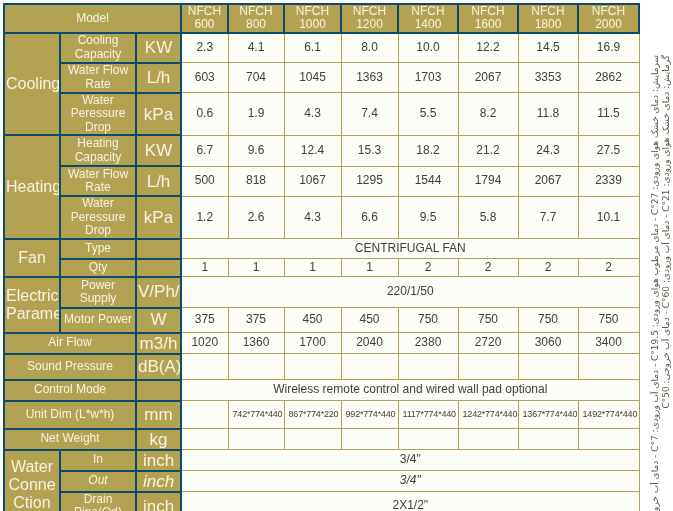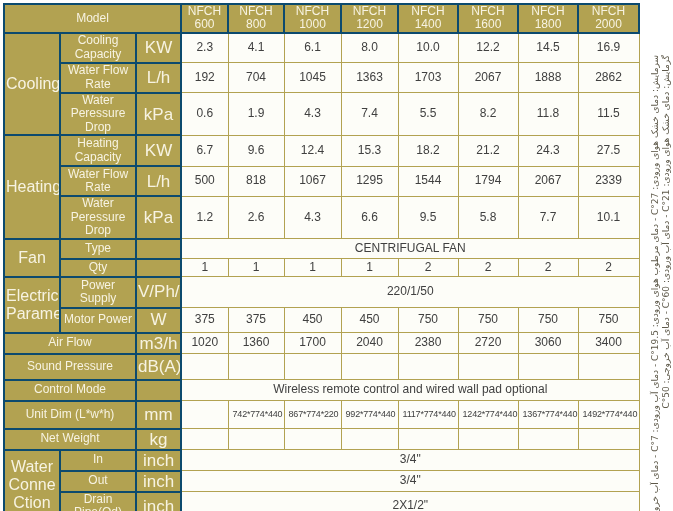--- a/index.html
+++ b/index.html
@@ -112,27 +112,27 @@
           <td class="data">6.1</td>
           <td class="data">8.0</td>
           <td class="data">10.0</td>
           <td class="data">12.2</td>
           <td class="data">14.5</td>
           <td class="data">16.9</td>
         </tr>
         <tr style="height: 30px;">
           <td class="label">Water Flow Rate</td>
           <td class="unit">L/h</td>
-          <td class="data">192</td>
+          <td class="data">603</td>
           <td class="data">704</td>
           <td class="data">1045</td>
           <td class="data">1363</td>
           <td class="data">1703</td>
           <td class="data">2067</td>
-          <td class="data">1888</td>
+          <td class="data">3353</td>
           <td class="data">2862</td>
         </tr>
         <tr style="height: 38px;">
           <td class="label">Water Peressure Drop</td>
           <td class="unit">kPa</td>
           <td class="data">0.6</td>
           <td class="data">1.9</td>
           <td class="data">4.3</td>
           <td class="data">7.4</td>
           <td class="data">5.5</td>
@@ -267,21 +267,21 @@
           <td class="data"></td>
         </tr>
         <tr style="height: 19px;">
           <td class="group" rowspan="3">Water
 Conne
 Ction</td>
           <td class="label">In</td>
           <td class="unit">inch</td>
           <td class="merged" colspan="8">3/4"</td>
         </tr>
-        <tr style="height: 19px;">
+        <tr style="height: 19px; font-style: italic;">
           <td class="label">Out</td>
           <td class="unit">inch</td>
           <td class="merged" colspan="8">3/4"</td>
         </tr>
         <tr style="height: 29px;">
           <td class="label">Drain Pipe(Od)</td>
           <td class="unit">inch</td>
           <td class="merged" colspan="8">2X1/2"</td>
         </tr>
       </tbody>

